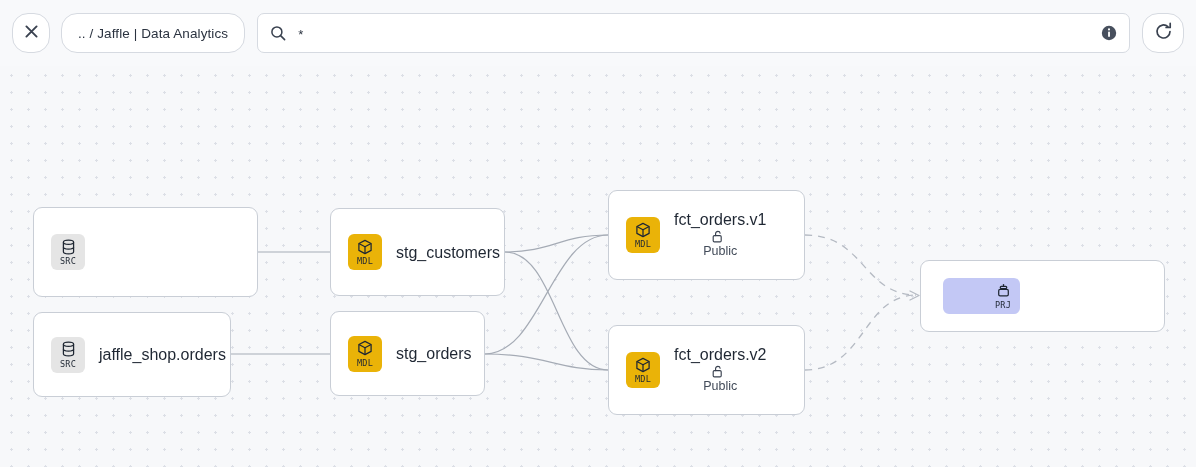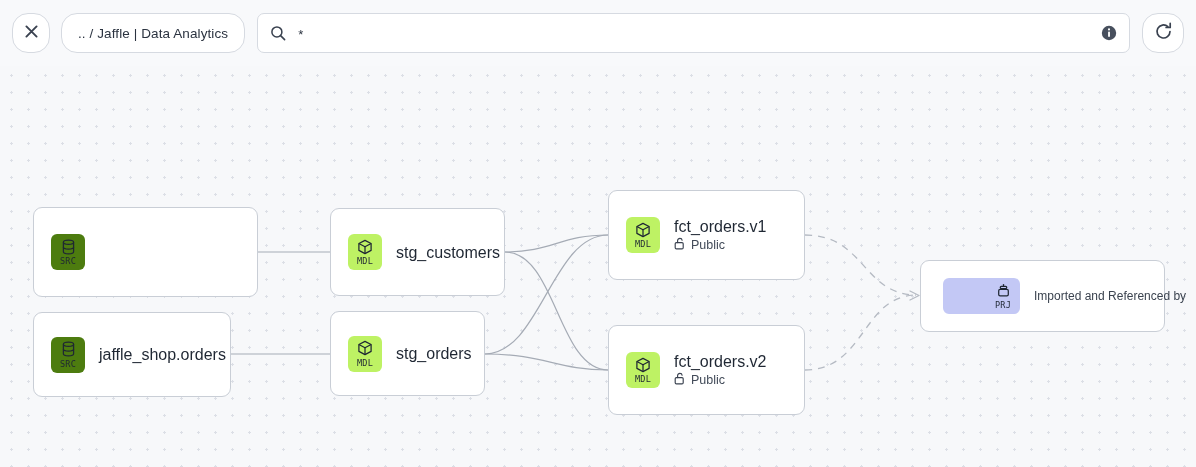--- a/index.html
+++ b/index.html
@@ -121,38 +121,40 @@
   }
   .badge .glyph { height: 17px; display:flex; align-items:center; justify-content:center; }
   .badge .tag {
     font-family: "DejaVu Sans Mono", monospace;
     font-size: 8.5px;
     letter-spacing: .2px;
     color: #1f2733;
     line-height: 10px;
     margin-top: 1px;
   }
-  .badge-src { background: #4d7c0f; }
-  .badge-mdl { background: #bef264; }
+  .badge-src { background: #e5e5e5; }
+  .badge-mdl { background: #eab308; }
   .badge-prj { background: #c3c8f5; padding-left: 43px; }
 
   .node-text { display: flex; flex-direction: column; justify-content: center; }
   .node-title {
     font-size: 16px;
     color: #1f2733;
     line-height: 19px;
     white-space: nowrap;
   }
   .node-sub {
     font-size: 12.5px;
     color: #424b59;
     line-height: 17px;
     display: flex;
+    align-items: center;
     white-space: nowrap;
     margin-top: 1px;
+    flex-direction: column;
   }
   .node-sub .lock-ico { margin-right: 5px; display:flex; }
   .node-eyebrow {
     font-size: 12px;
     color: #3b434f;
     line-height: 16px;
     white-space: nowrap;
   }
   .node-bigname {
     font-size: 15px;
@@ -355,18 +357,17 @@
         <span class="glyph">
           <svg width="15" height="15" viewBox="0 0 15 15" fill="none">
             <rect x="2.7" y="6.4" width="9.6" height="6.5" rx="1.4" stroke="#1f2733" stroke-width="1.25"></rect>
             <rect x="4.3" y="3.3" width="6.4" height="2.2" rx="1.0" stroke="#1f2733" stroke-width="1.25"></rect>
             <path d="M7.5 1.6 V3.3" stroke="#1f2733" stroke-width="1.25" stroke-linecap="round"></path>
           </svg>
         </span>
         <span class="tag">PRJ</span>
       </div>
       <div class="node-text">
-        <div class="node-eyebrow">Imported and Referenced by</div>
       </div>
     </div>
 
   </div>
 </div>
 
 </body></html>

